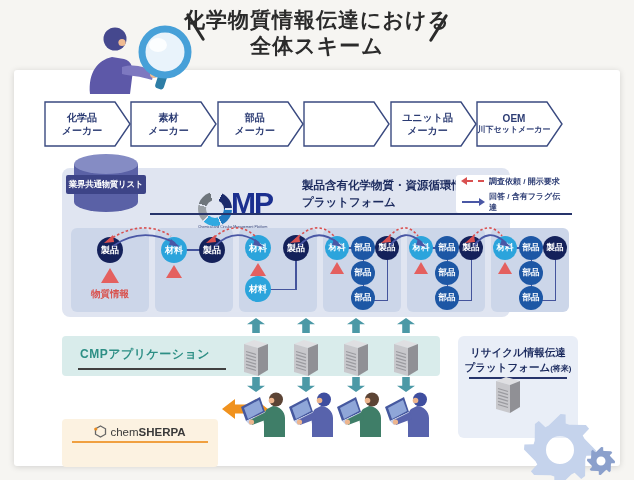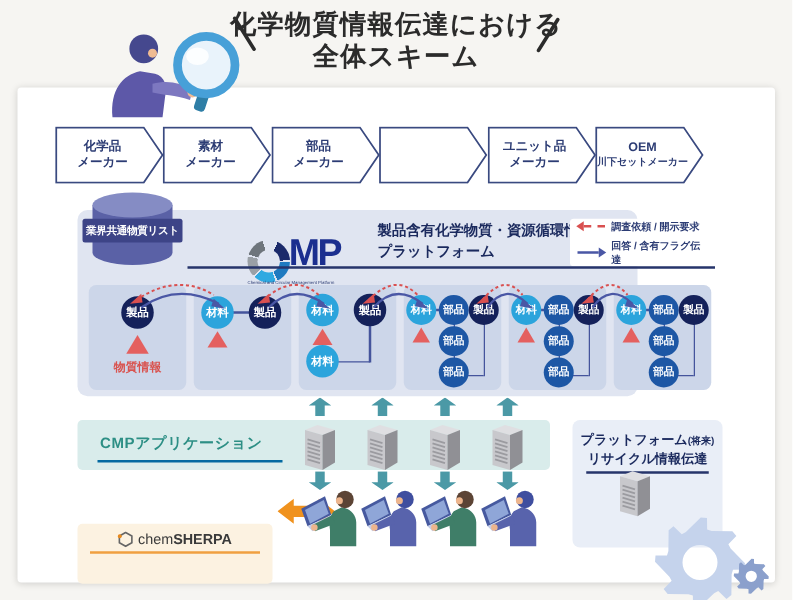--- a/index.html
+++ b/index.html
@@ -29,21 +29,21 @@
       border-left:6px solid #4a57a5; border-top:4px solid transparent; border-bottom:4px solid transparent; }
   .panel { position:absolute; width:78px; height:84px; background:#ccd6e9; border-radius:6px;text-decoration:underline; }
   .node { position:absolute; border-radius:50%; color:#fff; font-weight:bold;
           display:flex; align-items:center; justify-content:center; }
   .tri { position:absolute; width:0; height:0; }
   .cline { position:absolute; background:#44549c; }
   .blockarrow { position:absolute; width:18px; height:15px; background:#4b99a6;
       clip-path:polygon(50% 0,100% 42%,71% 42%,71% 100%,29% 100%,29% 42%,0 42%); }
   #mintband { left:62px; top:336px; width:378px; height:40px; background:#d9eceb; border-radius:4px; }
   #cmpapp-label { left:16px; top:10px; display:inline-block; color:#2d8f85; font-size:12px; font-weight:bold;
-      border-bottom:2px solid #0369a1; padding:0 16px 5px 2px; letter-spacing:0.5px; }
+      border-bottom:2px solid #404040; padding:0 16px 5px 2px; letter-spacing:0.5px; }
   #recyclebox { left:458px; top:336px; width:120px; height:102px; background:#e9eef7; border-radius:6px;
       text-align:center; padding-top:9px; color:#1b2a5e; font-weight:bold; font-size:10.5px; line-height:1.4; }
   #recycle-underline { width:98px; margin:3px auto 0; border-bottom:2px solid #26346b; }
   #sherpabox { left:62px; top:385px; width:156px; height:48px; background:#fcf2e1; border-radius:4px;
       text-align:center; padding-top:6px;margin-top:34px; }
   #sherpalogo { display:flex; align-items:center; justify-content:center; gap:3px;
       font-size:11.5px; color:#3a3a3a; }
   #sherpalogo .bold { font-weight:bold; }
   #sherpa-label { color:#e8891d; font-size:11px; font-weight:bold; margin-top:2px; }
   #sherpa-underline { width:136px; margin:3px auto 0; border-bottom:2px solid #f0a040; }
@@ -252,24 +252,24 @@
         <path d="M11,26 Q25,6 43,23" fill="none" stroke="#4a57a5" stroke-width="1.8"></path>
         <polygon points="48,27 39,19 37,25" fill="#4a57a5"></polygon>
       </svg>
     </div>
 
   <div id="mintband" class="abs">
     <div id="cmpapp-label" class="abs">CMPアプリケーション</div>
   </div>
 
   <div id="recyclebox" class="abs">
+    <div>リサイクル情報伝達</div>
     <div>
       <span>プラットフォーム</span><span style="font-size:8px;">(将来)</span>
     </div>
-    <div>リサイクル情報伝達</div>
     <div id="recycle-underline"></div>
   </div>
 
   <div id="sherpabox" class="abs">
     <div id="sherpalogo">
       <svg width="13" height="13" viewBox="0 0 13 13">
         <polygon points="6.5,1 11.5,3.8 11.5,9.2 6.5,12 1.5,9.2 1.5,3.8" fill="none" stroke="#666" stroke-width="1.3"></polygon>
         <circle cx="1.8" cy="4" r="1.6" fill="#e8891d"></circle>
       </svg>
       <span><span>chem</span><span class="bold">SHERPA</span></span>

